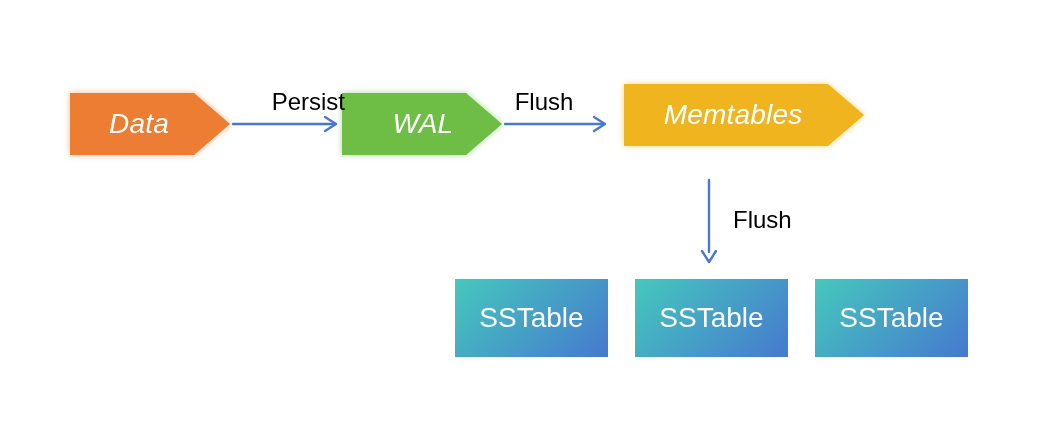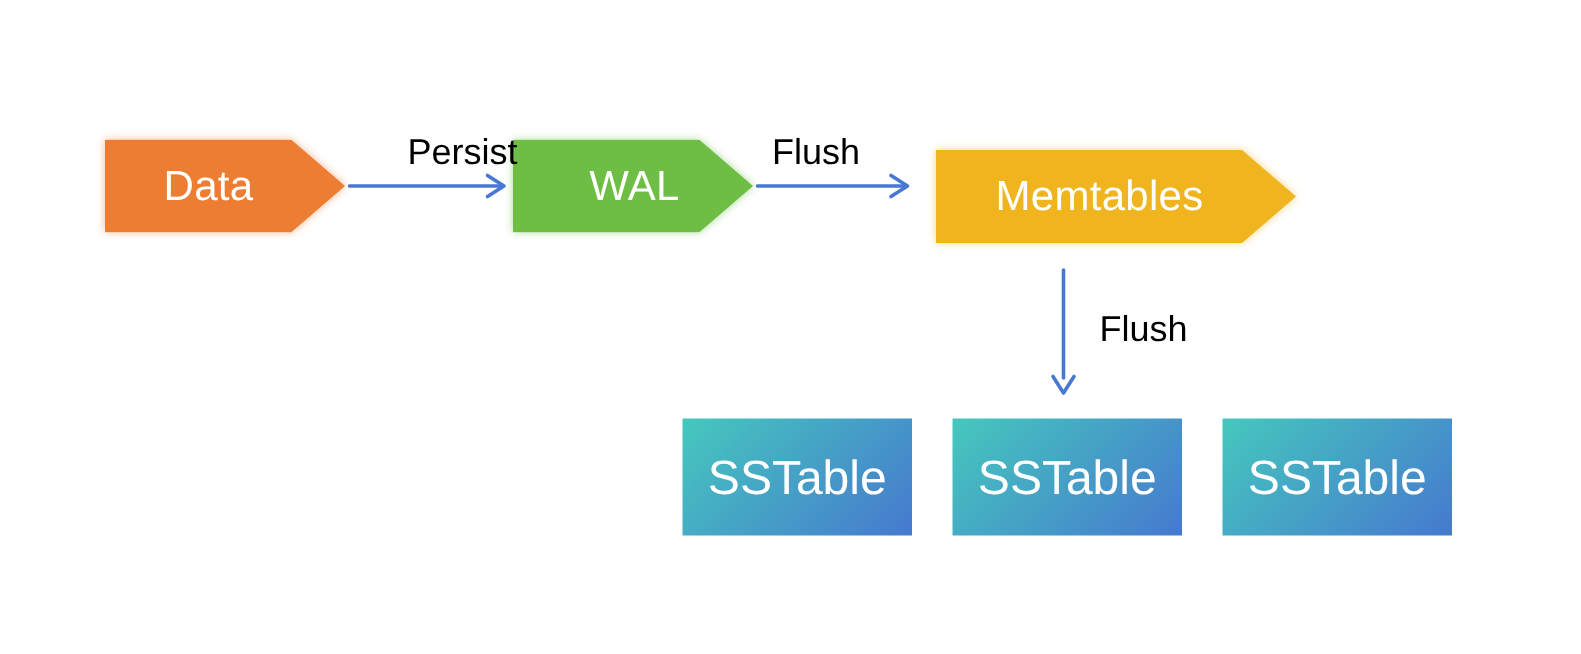--- a/index.html
+++ b/index.html
@@ -6,24 +6,24 @@
   .canvas {
     position: relative;
     width: 1054px;
     height: 436px;
     background: var(--bg, #ffffff);
     font-family: "Liberation Sans", sans-serif;
     overflow: hidden;
   }
 
   
-  .chevron-wrap { position: absolute; }
+  .chevron-wrap { position: absolute; font-style: italic; }
   .chevron-wrap.data { left: 70px;  top: 93px; width: 160px; height: 62px; filter: drop-shadow(0 0 3px rgba(236,125,51,.55)); }
   .chevron-wrap.wal  { left: 342px; top: 93px; width: 160px; height: 62px; filter: drop-shadow(0 0 3px rgba(110,190,69,.55)); }
-  .chevron-wrap.mem  { left: 612px; top: 100px; width: 240px; height: 62px; filter: drop-shadow(0 0 3px rgba(239,180,30,.55)); padding-left: 12px; }
+  .chevron-wrap.mem  { left: 612px; top: 84px; width: 240px; height: 62px; filter: drop-shadow(0 0 3px rgba(239,180,30,.55)); padding-left: 12px; }
 
   .chevron {
     width: 100%; height: 100%;
     clip-path: polygon(0 0, calc(100% - 36px) 0, 100% 50%, calc(100% - 36px) 100%, 0 100%);
     display: flex; align-items: center; justify-content: center;
     box-sizing: border-box; padding-right: 22px;
     color: var(--node-text, #fff);
     font-size: 28px; letter-spacing: 0.2px;
   }
   .chevron.data { background: var(--data-color, #EC7D33); }
@@ -41,21 +41,21 @@
   .edge-label.apply   { left: 484px; top: 88px; width: 120px; text-align: center; }
   .edge-label.flush   { left: 733px; top: 206px; }
 
   
   .sstable {
     position: absolute;
     top: 279px; width: 153px; height: 78px;
     background: linear-gradient(135deg, var(--ss-from, #45C8BD), var(--ss-to, #4679CF));
     display: flex; align-items: center; justify-content: center;
     color: var(--node-text, #fff);
-    font-size: 32px;
+    font-size: 28px;
   }
   .sstable.s1 { left: 455px; }
   .sstable.s2 { left: 635px; }
   .sstable.s3 { left: 815px; }
 
   
   svg.arrows { position: absolute; left: 0; top: 0; pointer-events: none; }
   .arrow {
     stroke: var(--arrow-color, #4878D2);
     stroke-width: 2.4;

